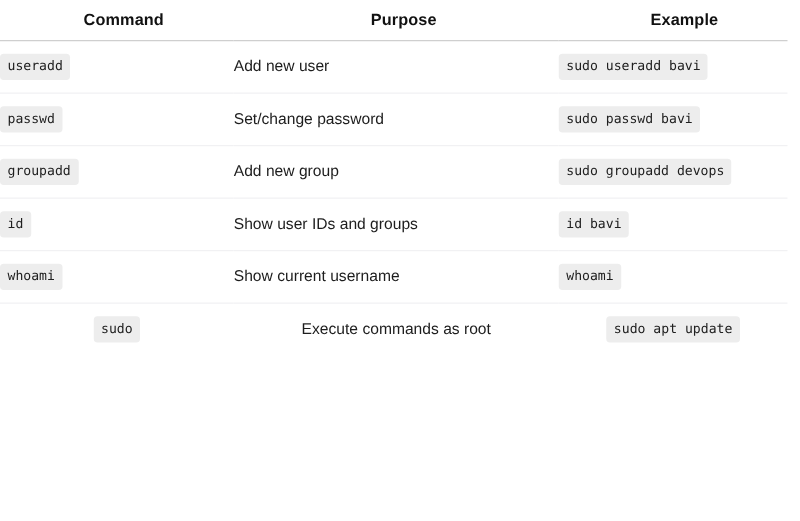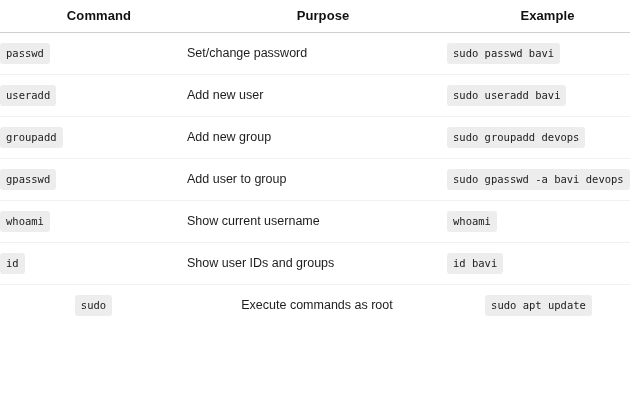--- a/index.html
+++ b/index.html
@@ -89,48 +89,43 @@
   </colgroup>
   <thead>
     <tr>
       <th class="th-command">Command</th>
       <th class="th-purpose">Purpose</th>
       <th class="th-example">Example</th>
     </tr>
   </thead>
   <tbody>
     <tr>
+      <td class="cell-command"><code class="chip">useradd</code></td>
+      <td class="cell-purpose"><span class="purpose-text">Add new user</span></td>
+      <td class="cell-example"><code class="chip">sudo useradd bavi</code></td>
+    </tr>
+    <tr>
       <td class="cell-command"><code class="chip">passwd</code></td>
       <td class="cell-purpose"><span class="purpose-text">Set/change password</span></td>
       <td class="cell-example"><code class="chip">sudo passwd bavi</code></td>
-    </tr>
-    <tr>
-      <td class="cell-command"><code class="chip">useradd</code></td>
-      <td class="cell-purpose"><span class="purpose-text">Add new user</span></td>
-      <td class="cell-example"><code class="chip">sudo useradd bavi</code></td>
     </tr>
     <tr>
       <td class="cell-command"><code class="chip">groupadd</code></td>
       <td class="cell-purpose"><span class="purpose-text">Add new group</span></td>
       <td class="cell-example"><code class="chip">sudo groupadd devops</code></td>
     </tr>
     <tr>
-      <td class="cell-command"><code class="chip">gpasswd</code></td>
-      <td class="cell-purpose"><span class="purpose-text">Add user to group</span></td>
-      <td class="cell-example"><code class="chip">sudo gpasswd -a bavi devops</code></td>
+      <td class="cell-command"><code class="chip">id</code></td>
+      <td class="cell-purpose"><span class="purpose-text">Show user IDs and groups</span></td>
+      <td class="cell-example"><code class="chip">id bavi</code></td>
     </tr>
     <tr>
       <td class="cell-command"><code class="chip">whoami</code></td>
       <td class="cell-purpose"><span class="purpose-text">Show current username</span></td>
       <td class="cell-example"><code class="chip">whoami</code></td>
-    </tr>
-    <tr>
-      <td class="cell-command"><code class="chip">id</code></td>
-      <td class="cell-purpose"><span class="purpose-text">Show user IDs and groups</span></td>
-      <td class="cell-example"><code class="chip">id bavi</code></td>
     </tr>
     <tr>
       <td class="cell-command"><code class="chip">sudo</code></td>
       <td class="cell-purpose"><span class="purpose-text">Execute commands as root</span></td>
       <td class="cell-example"><code class="chip">sudo apt update</code></td>
     </tr>
   </tbody>
 </table>
 
 </body></html>

